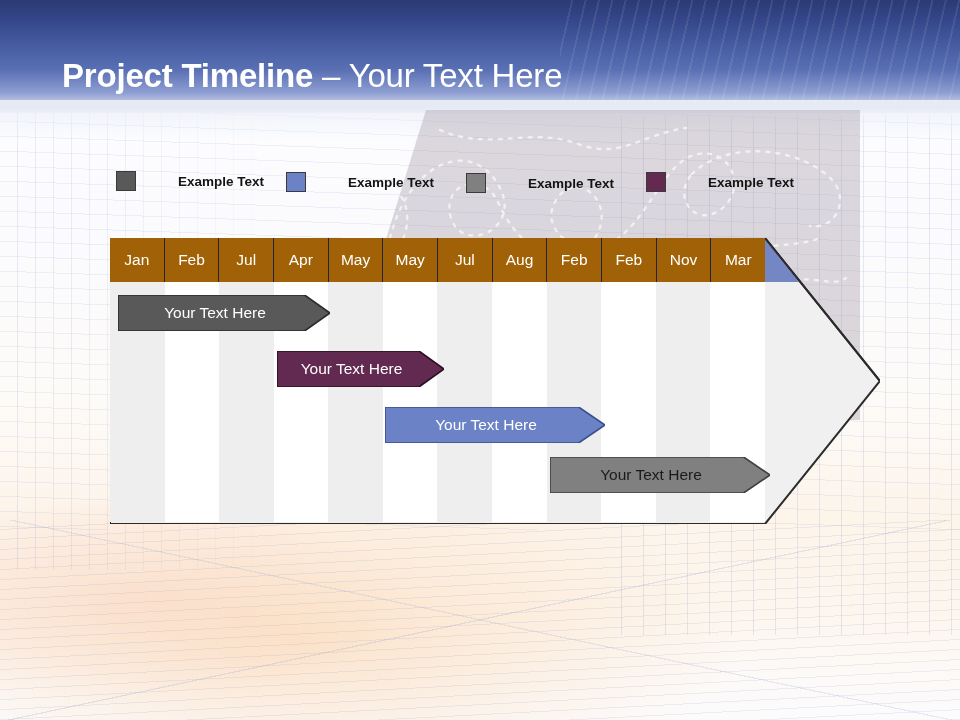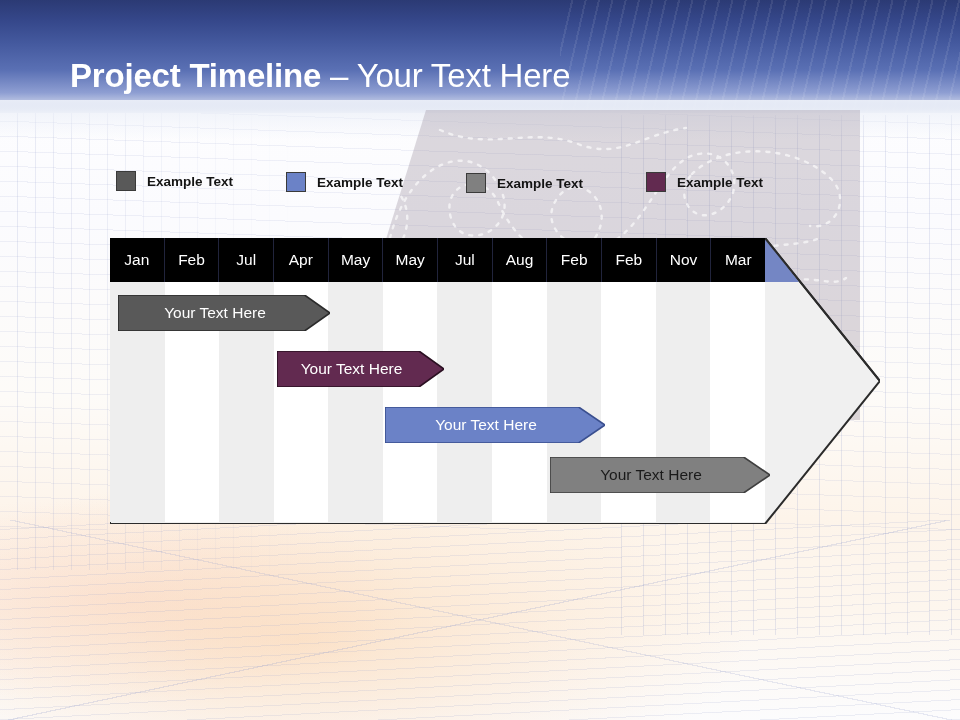--- a/index.html
+++ b/index.html
@@ -114,21 +114,21 @@
 
   .title {
     position: absolute;
     left: 62px; top: 56px;
     color: #ffffff;
     font-size: 33px;
     line-height: 40px;
     letter-spacing: -0.2px;
     white-space: nowrap;
   }
-  .title .t-bold { font-weight: bold; margin-left: 8px; }
+  .title .t-bold { font-weight: bold; }
   .title .t-dash { font-weight: normal; }
   .title .t-rest { font-weight: normal; }
 
   
   .mauve {
     position: absolute;
     left: 330px; top: 110px;
     width: 530px; height: 310px;
     background: rgba(150,137,152,0.32);
     clip-path: polygon(96px 0, 530px 0, 530px 310px, 0 310px);
@@ -152,21 +152,21 @@
     inset: 0;
   }
   .month-row {
     position: absolute;
     left: 0; top: 0;
     width: 655px; height: 44px;
     display: flex;
   }
   .month-cell {
     flex: 1 1 0;
-    background: #000000;
+    background: #a16207;
     border-right: 1.4px solid #21243c;
     color: #ffffff;
     font-size: 15.5px;
     display: flex;
     align-items: center;
     justify-content: center;
     box-sizing: border-box;
   }
   .month-cell:last-child { border-right: none; }
 
@@ -214,20 +214,21 @@
     width: 20px; height: 20px;
     border: 1px solid #3a3a3a;
     box-sizing: border-box;
     margin-right: 11px;
     flex: 0 0 auto;
   }
   .legend-label {
     font-size: 13.5px;
     font-weight: bold;
     color: #141414;
+    margin-left: 31px;
   }
 </style>
 </head>
 <body>
 
 <div id="slide">
 
   <div class="bg-layer bg-base"></div>
   <div class="bg-layer bg-warm"></div>
   <div class="bg-layer bg-hlines2"></div>

